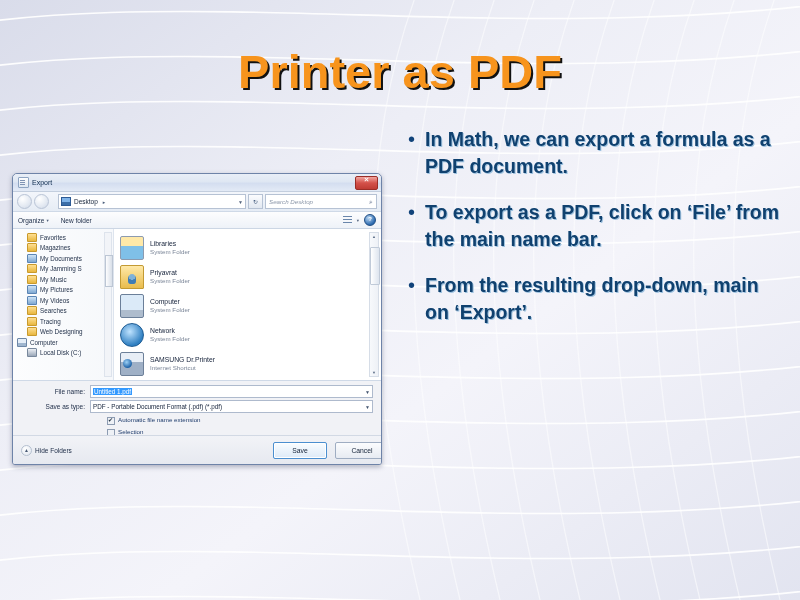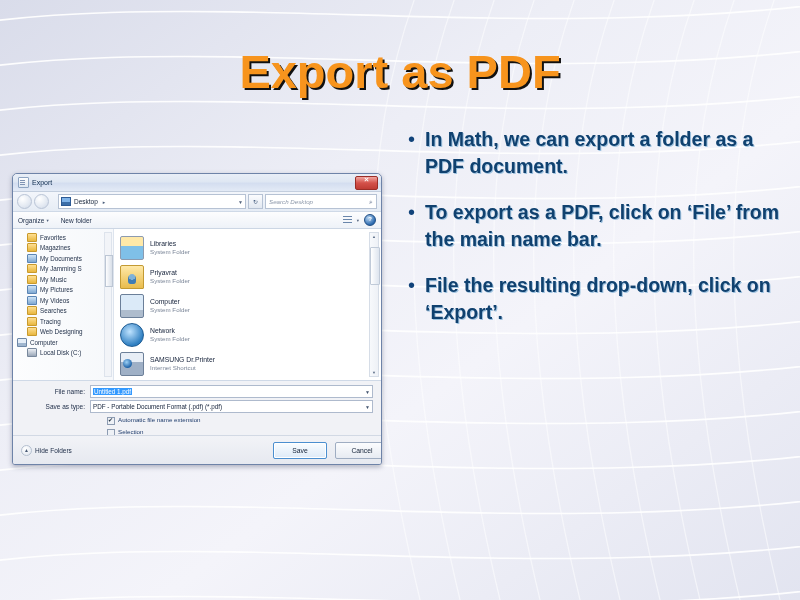--- a/index.html
+++ b/index.html
@@ -418,34 +418,34 @@
       <path d="M550,-40 C480,120 470,330 550,640"></path>
       <path d="M590,-40 C520,120 510,330 590,640"></path>
       <path d="M630,-40 C560,120 550,330 630,640"></path>
       <path d="M670,-40 C600,120 590,330 670,640"></path>
       <path d="M710,-40 C640,120 630,330 710,640"></path>
       <path d="M750,-40 C680,120 670,330 750,640"></path>
       <path d="M790,-40 C720,120 710,330 790,640"></path>
     </g>
   </svg>
 
-  <div id="title">Export as PDF</div>
+  <div id="title">Printer as PDF</div>
 
   <div id="bullets">
     <div class="bullet-row">
       <span class="bullet-dot">•</span>
-      <span class="bullet-text">In Math, we can export a folder as a PDF document.</span>
+      <span class="bullet-text">In Math, we can export a formula as a PDF document.</span>
     </div>
     <div class="bullet-row">
       <span class="bullet-dot">•</span>
       <span class="bullet-text">To export as a PDF, click on ‘File’ from the main name bar.</span>
     </div>
     <div class="bullet-row">
       <span class="bullet-dot">•</span>
-      <span class="bullet-text">File the resulting drop-down, click on ‘Export’.</span>
+      <span class="bullet-text">From the resulting drop-down, main on ‘Export’.</span>
     </div>
   </div>
 
   <div id="dialog">
 
     <div class="dlg-titlebar">
       <span class="dlg-icon"></span>
       <span class="dlg-title-text">Export</span>
       <span class="dlg-close"></span>
     </div>

